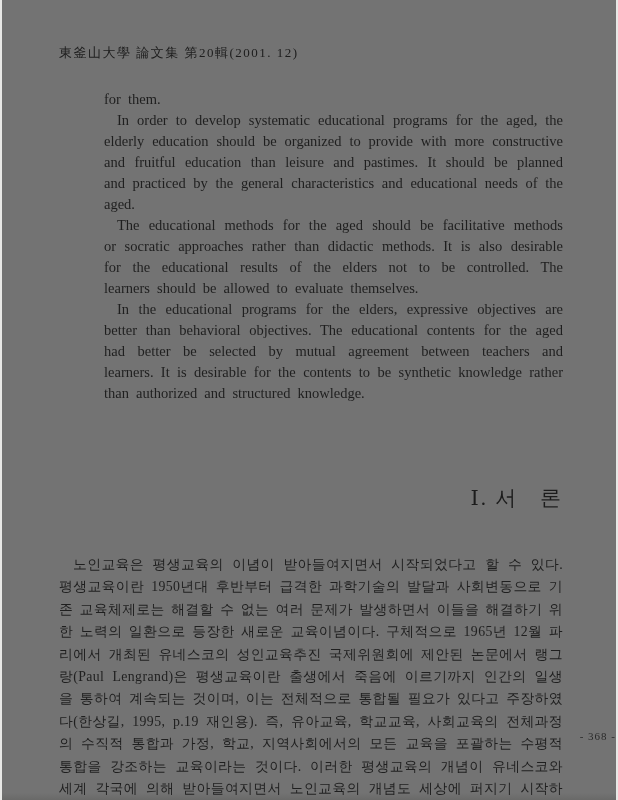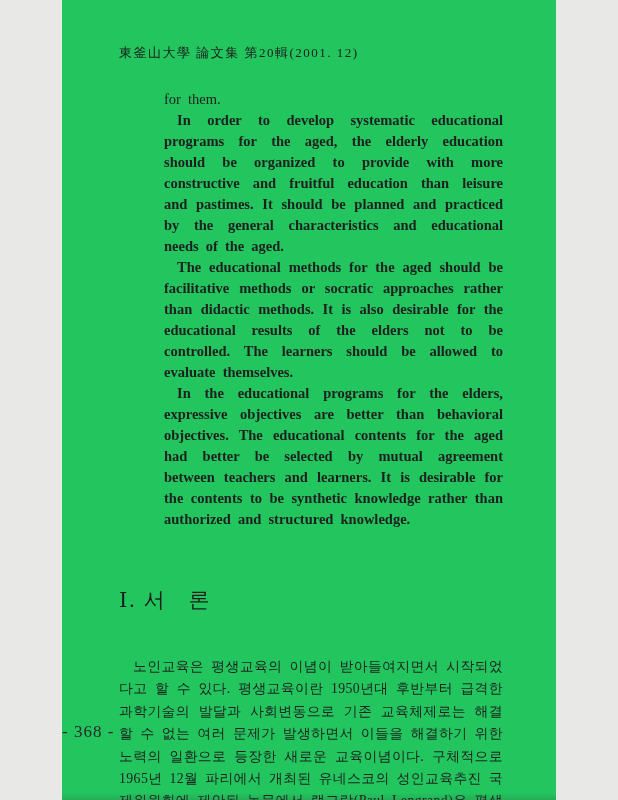--- a/index.html
+++ b/index.html
@@ -1,21 +1,21 @@
 <!DOCTYPE html>
 <html><head>
 <meta charset="utf-8">
 <style>
   html, body { margin: 0; padding: 0; background: #e8e8e6; }
   .page {
     position: relative;
-    width: 494px;
+    width: 614px;
     height: 800px;
     margin: 0 auto;
-    background: #22c55e;
+    background: #737373;
     box-sizing: border-box;
     padding: 44px 53px 0 57px;
     font-family: "Liberation Serif", "DejaVu Serif", serif;
     color: #222222;
     overflow: hidden;
   }
   .journal-header {
     font-size: 13px;
     letter-spacing: 1.5px;
     color: #1d1d1d;
@@ -23,24 +23,24 @@
   .english-section {
     margin-top: 27px;
     font-size: 14.5px;
     line-height: 21px;
     text-align: justify;
     word-spacing: 0.24em;
     color: #1f1f1f;
     margin-left: 45px;
   }
   .english-section p { margin: 0; }
-  .english-section p.indent { text-indent: 13px; font-weight: bold; }
+  .english-section p.indent { text-indent: 13px; }
   .section-heading {
-    margin: 56px 0 0 0;
-    text-align: left;
+    margin: 80px 0 0 0;
+    text-align: right;
     font-size: 21px;
     font-weight: normal;
     letter-spacing: 2px;
     white-space: pre;
     color: #1c1c1c;
   }
   .korean-section {
     margin-top: 42px;
     font-size: 13.8px;
     line-height: 22.4px;
@@ -48,22 +48,22 @@
     letter-spacing: 0.4px;
     word-spacing: 2.5px;
     color: #1f1f1f;
   }
   .korean-section p { margin: 0; text-indent: 14px; }
   .page-number {
     position: absolute;
     bottom: 58px;
     left: 0;
     right: 0;
-    text-align: left;
-    font-size: 17px;
+    text-align: right;
+    font-size: 11px;
     letter-spacing: 1px;
     color: #2a2a2a;
   }
   .scan-edge-bottom {
     position: absolute;
     left: 0; right: 0; bottom: 0;
     height: 7px;
     background: linear-gradient(to bottom, rgba(60,60,55,0), rgba(60,60,55,0.18));
     pointer-events: none;
   }

